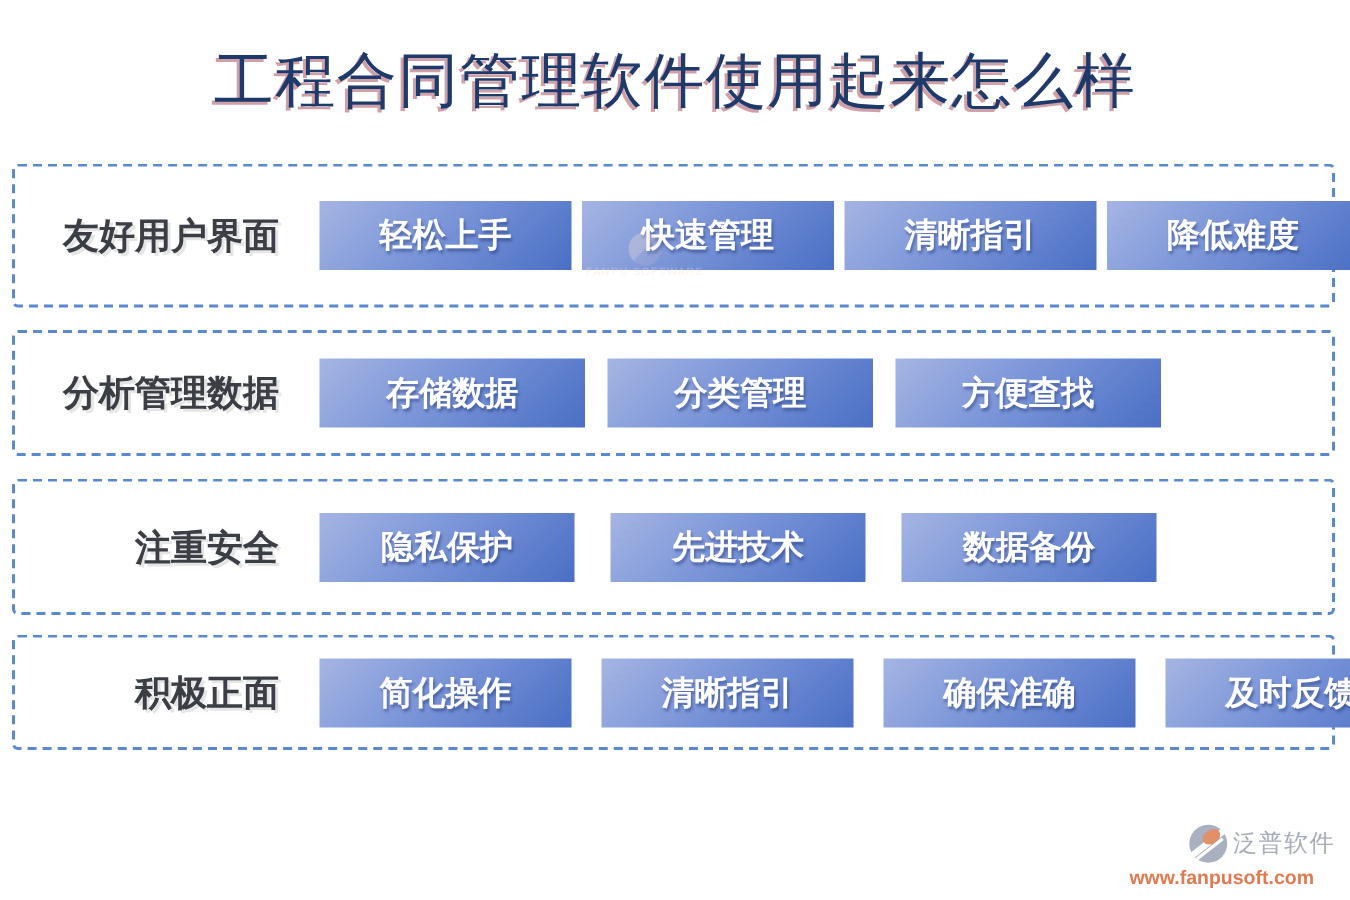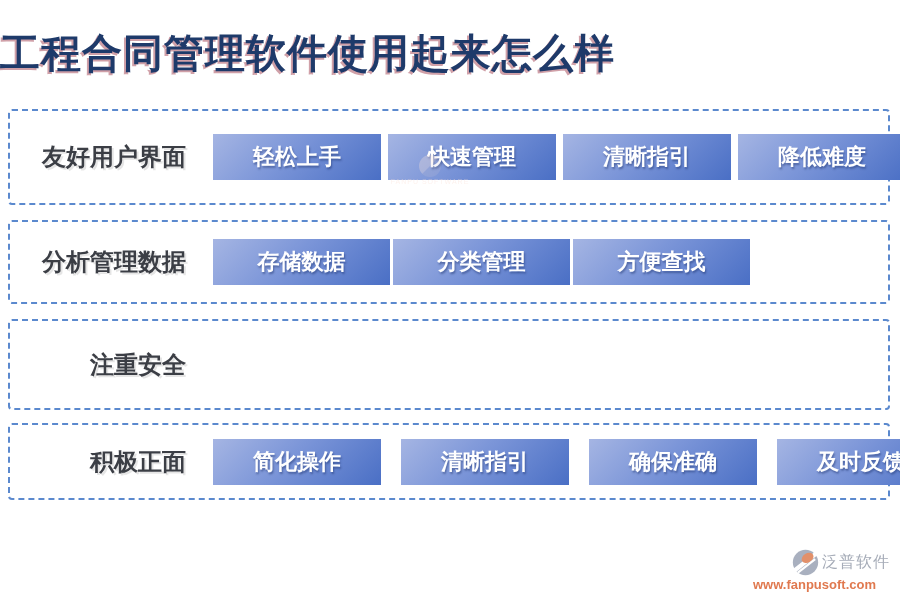--- a/index.html
+++ b/index.html
@@ -3,21 +3,22 @@
 <meta charset="utf-8">
 <style>
   html,body{margin:0;padding:0;}
   body{
     width:900px;height:600px;position:relative;overflow:hidden;
     background:#ffffff;
     font-family:"Liberation Sans","DejaVu Sans",sans-serif;
   }
   .title{
     position:absolute;top:26px;left:0;width:900px;
-    font-size:40px;font-weight:bold;
+    text-align:center;
+    font-size:40px;font-weight:normal;
     color:var(--title-navy,#1e3a6a);
     letter-spacing:1px;
     text-shadow:-2px 2px 0 rgba(150,45,62,0.45);
     white-space:nowrap;
   }
   .row{
     position:absolute;left:8px;width:882px;box-sizing:border-box;
     border:2px dashed var(--dash-blue,#5b89ce);
     border-radius:4px;
     background:#ffffff;
@@ -33,21 +34,21 @@
     color:var(--label-gray,#3b3e45);
     text-shadow:2px 2px 0 rgba(0,0,0,0.10);
     white-space:nowrap;
   }
   .buttons{
     position:absolute;left:170px;top:50%;transform:translateY(-50%);
     display:flex;
     margin-left:33px;
   }
   .row1 .buttons{gap:7px;}
-  .row2 .buttons{gap:3px;}
+  .row2 .buttons{gap:15px;}
   .row3 .buttons{gap:24px;}
   .row4 .buttons{gap:20px;}
   .btn{
     height:46px;
     display:flex;align-items:center;justify-content:center;
     color:#ffffff;font-size:22px;font-weight:bold;
     background:linear-gradient(135deg,var(--btn-light,#a5b5e3) 0%,#7b95d8 45%,var(--btn-dark,#4a6fc5) 100%);
     text-shadow:1px 2px 2px rgba(22,42,100,0.45);
     white-space:nowrap;
   }
@@ -108,20 +109,25 @@
   <div class="row-label">分析管理数据</div>
   <div class="buttons">
     <div class="btn">存储数据</div>
     <div class="btn">分类管理</div>
     <div class="btn">方便查找</div>
   </div>
 </div>
 
 <div class="row row3">
   <div class="row-label">注重安全</div>
+  <div class="buttons">
+    <div class="btn">隐私保护</div>
+    <div class="btn">先进技术</div>
+    <div class="btn">数据备份</div>
+  </div>
 </div>
 
 <div class="row row4">
   <div class="row-label">积极正面</div>
   <div class="buttons">
     <div class="btn">简化操作</div>
     <div class="btn">清晰指引</div>
     <div class="btn">确保准确</div>
     <div class="btn">及时反馈</div>
   </div>

